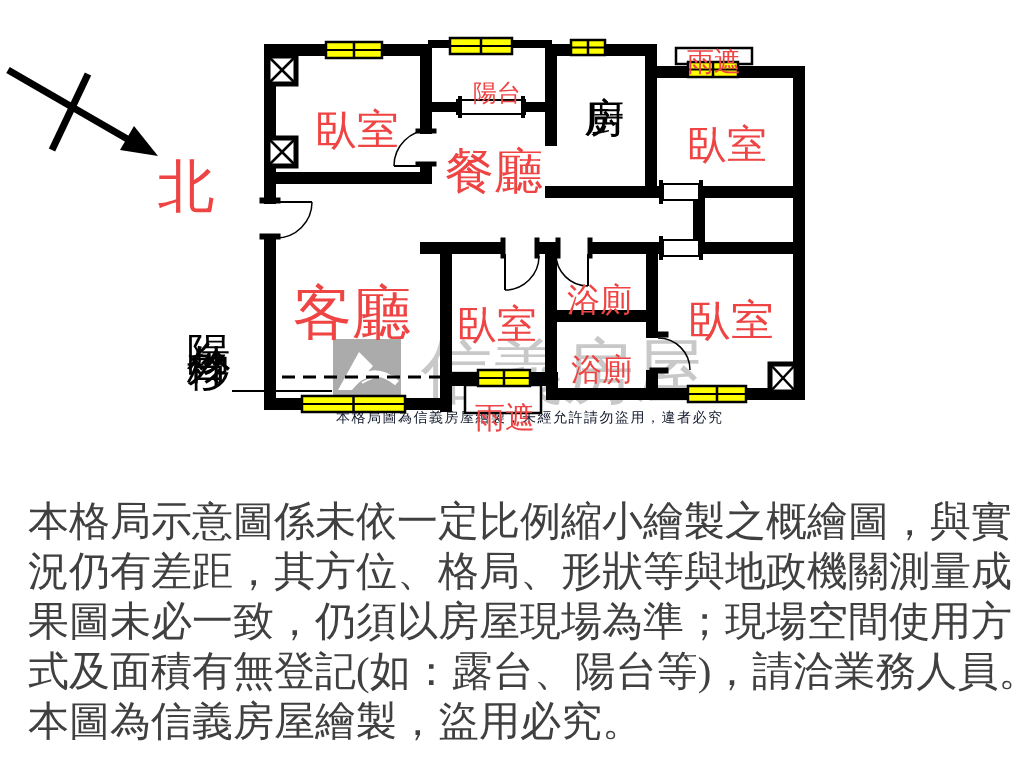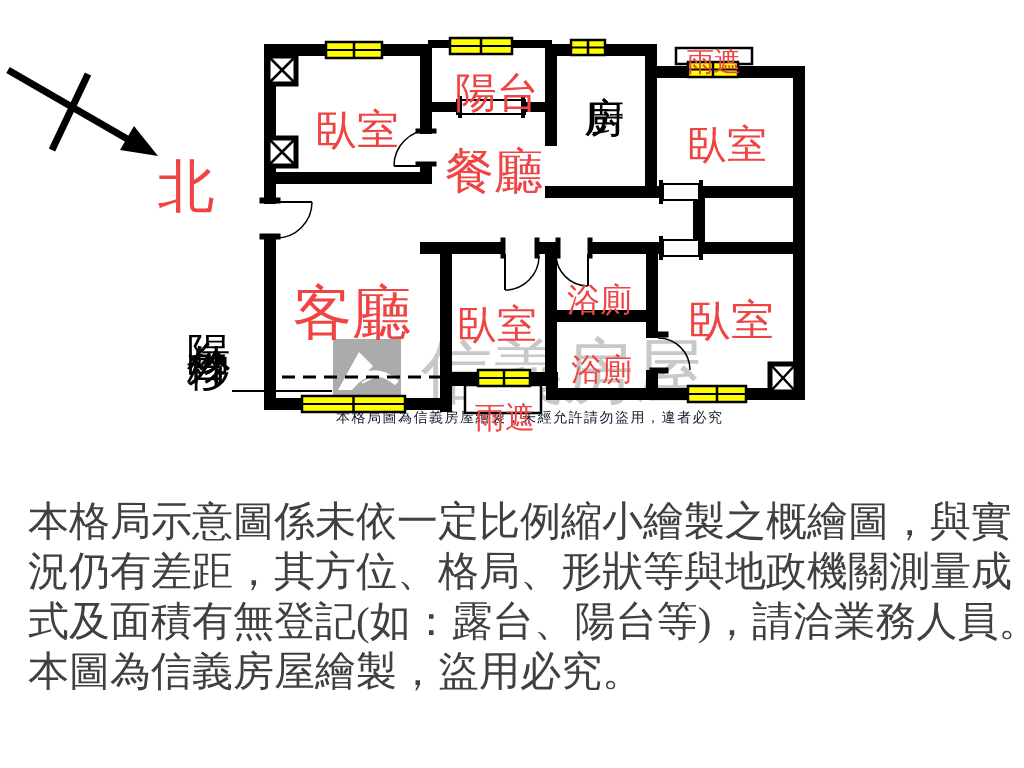--- a/index.html
+++ b/index.html
@@ -179,33 +179,34 @@
   </g>
 
   <g stroke="#000000">
     <line x1="8" y1="70" x2="136" y2="144" stroke-width="7"></line>
     <polygon points="158,156 120,150 134,126" fill="#000" stroke="none"></polygon>
     <line x1="88" y1="74" x2="52" y2="150" stroke-width="7"></line>
   </g>
 </svg>
 
 <div class="label" style="left:357px;top:114px;font-size:42px;">臥室</div>
-<div class="label" style="left:497px;top:77px;font-size:42px;">陽台</div>
+<div class="label" style="left:497px;top:77px;font-size:24px;">陽台</div>
 <div class="label" style="left:494px;top:155px;font-size:49px;">餐廳</div>
 <div class="vlabel" style="left:581px;top:64px;font-size:40px;">廚房</div>
 <div class="label" style="left:727px;top:128px;font-size:40px;">臥室</div>
 <div class="label" style="left:352px;top:297px;font-size:59px;">客廳</div>
 <div class="label" style="left:497px;top:308px;font-size:40px;">臥室</div>
 <div class="label" style="left:600px;top:283px;font-size:33px;">浴廁</div>
 <div class="label" style="left:602px;top:353px;font-size:31px;">浴廁</div>
 <div class="label" style="left:731px;top:304px;font-size:43px;">臥室</div>
 <div class="label" style="left:714px;top:46px;font-size:27px;">雨遮</div>
 <div class="label" style="left:505px;top:402px;font-size:30px;">雨遮</div>
 
 <div class="label" style="left:186px;top:170px;font-size:57px;">北</div>
 <div class="vlabel" style="left:184px;top:300px;font-size:44px;letter-spacing:5px;">陽台外移</div>
 
 <div id="disclaimer">
   <div>本格局示意圖係未依一定比例縮小繪製之概繪圖，與實</div>
   <div>況仍有差距，其方位、格局、形狀等與地政機關測量成</div>
+  <div>果圖未必一致，仍須以房屋現場為準；現場空間使用方</div>
   <div>式及面積有無登記(如：露台、陽台等)，請洽業務人員。</div>
   <div>本圖為信義房屋繪製，盜用必究。</div>
 </div>
 
 </body></html>

